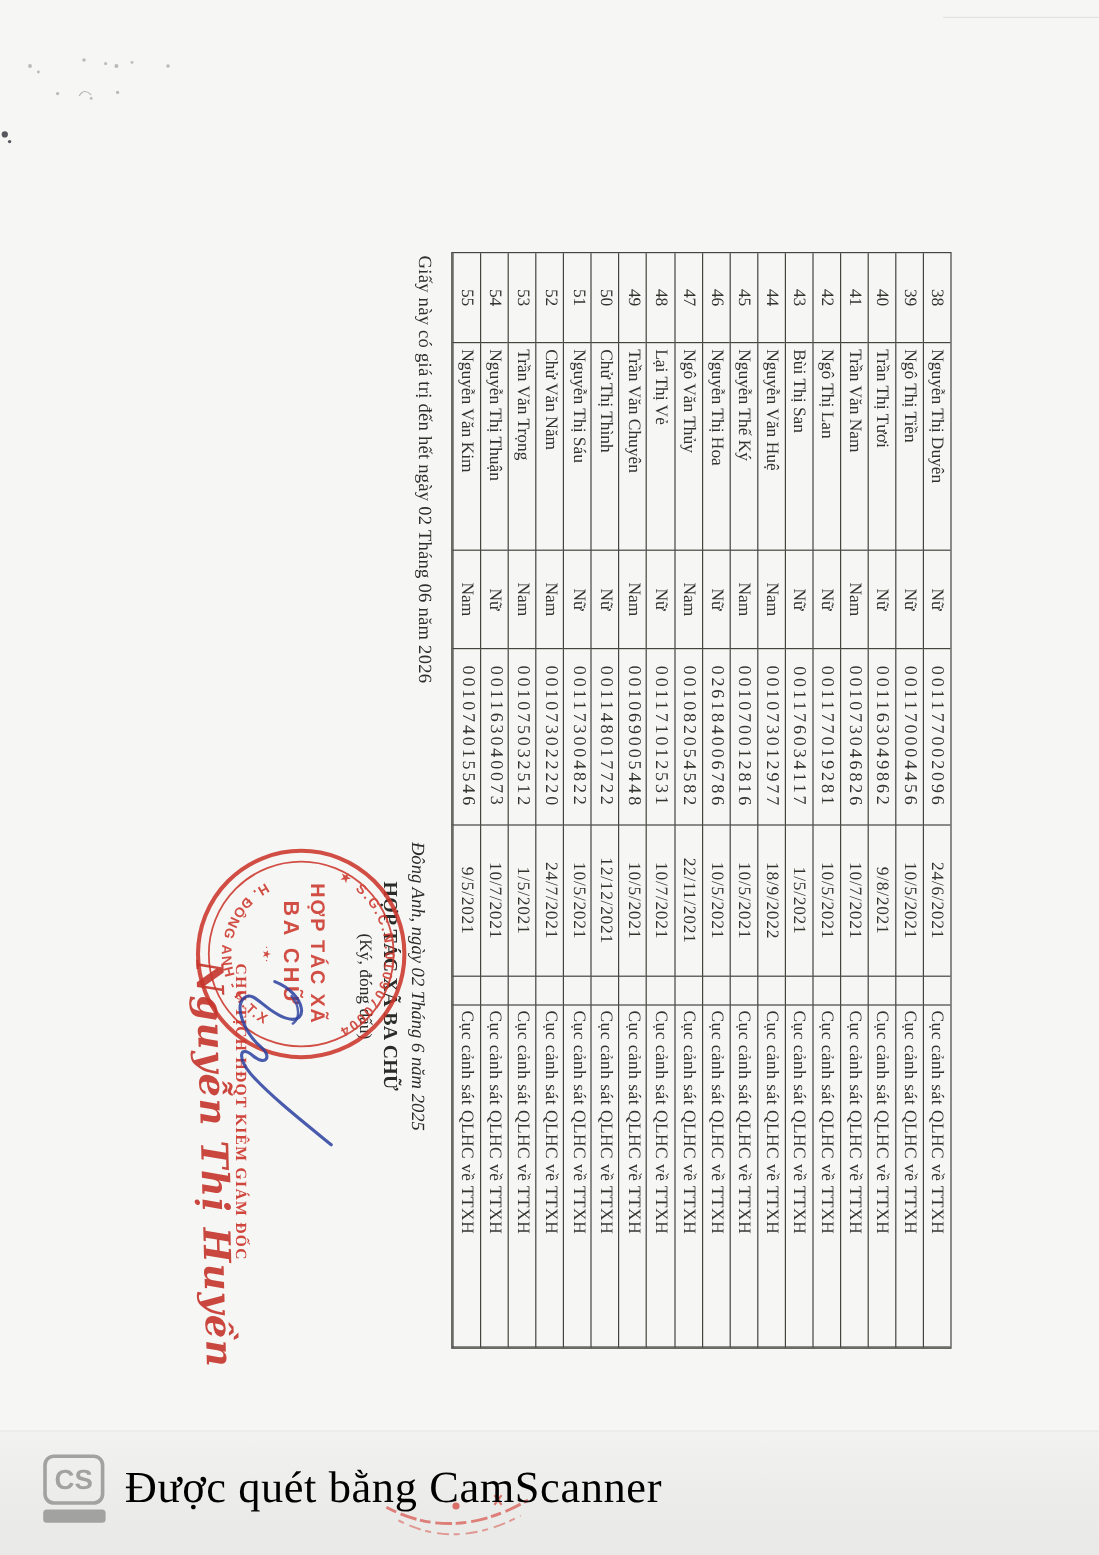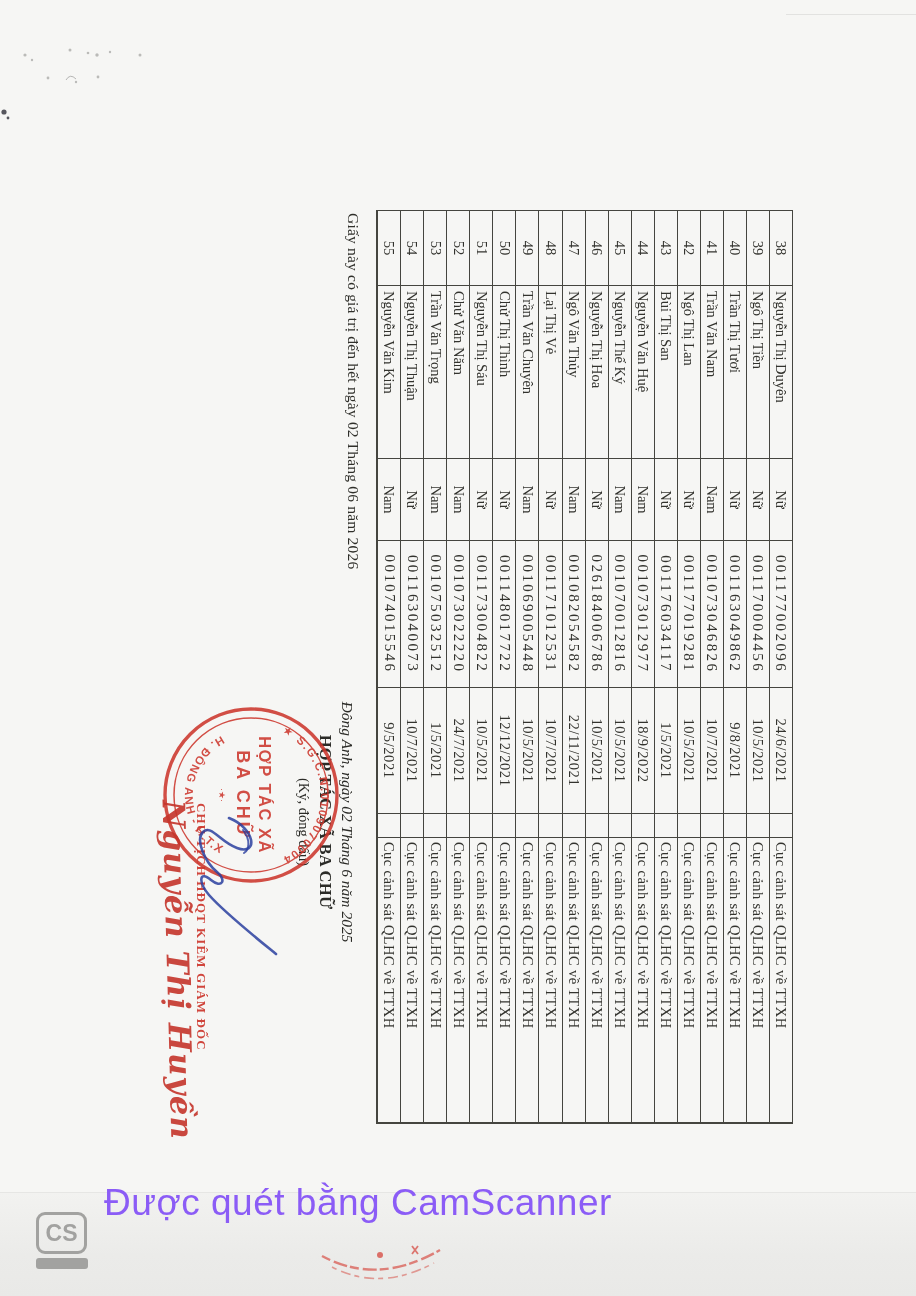--- a/index.html
+++ b/index.html
@@ -68,23 +68,23 @@
   }
   .cs-badge{position:absolute;left:36px;top:1212px;width:52px;z-index:5;}
   .cs-badge .cs-box{
     width:45px;height:36px;border:3.5px solid #a2a2a0;border-radius:9px;
     display:flex;align-items:center;justify-content:center;
     font-family:"Liberation Sans","DejaVu Sans",sans-serif;
     font-weight:bold;font-size:23px;color:#a2a2a0;background:transparent;text-align:center;
   }
   .cs-badge .cs-bar{width:52px;height:11px;background:#a2a2a0;border-radius:3px;margin-top:4px;}
   .watermark-text{
-    position:absolute;left:104px;top:1182px;z-index:5;
-    font-family:Liberation Sans, sans-serif;
-    font-size:37px;color:#8b5cf6;letter-spacing:.5px;white-space:nowrap;
+    position:absolute;left:104px;top:1219px;z-index:5;
+    font-family:Liberation Serif, serif;
+    font-size:37px;color:#000000;letter-spacing:.5px;white-space:nowrap;
   }
   .edge-line{position:absolute;top:14px;right:0;width:130px;height:1px;background:#e2e2e0;}
 </style>
 </head>
 <body>
 
 <div class="scan">
 
   <div class="registry-table">
       <div class="cell stt">38</div>

